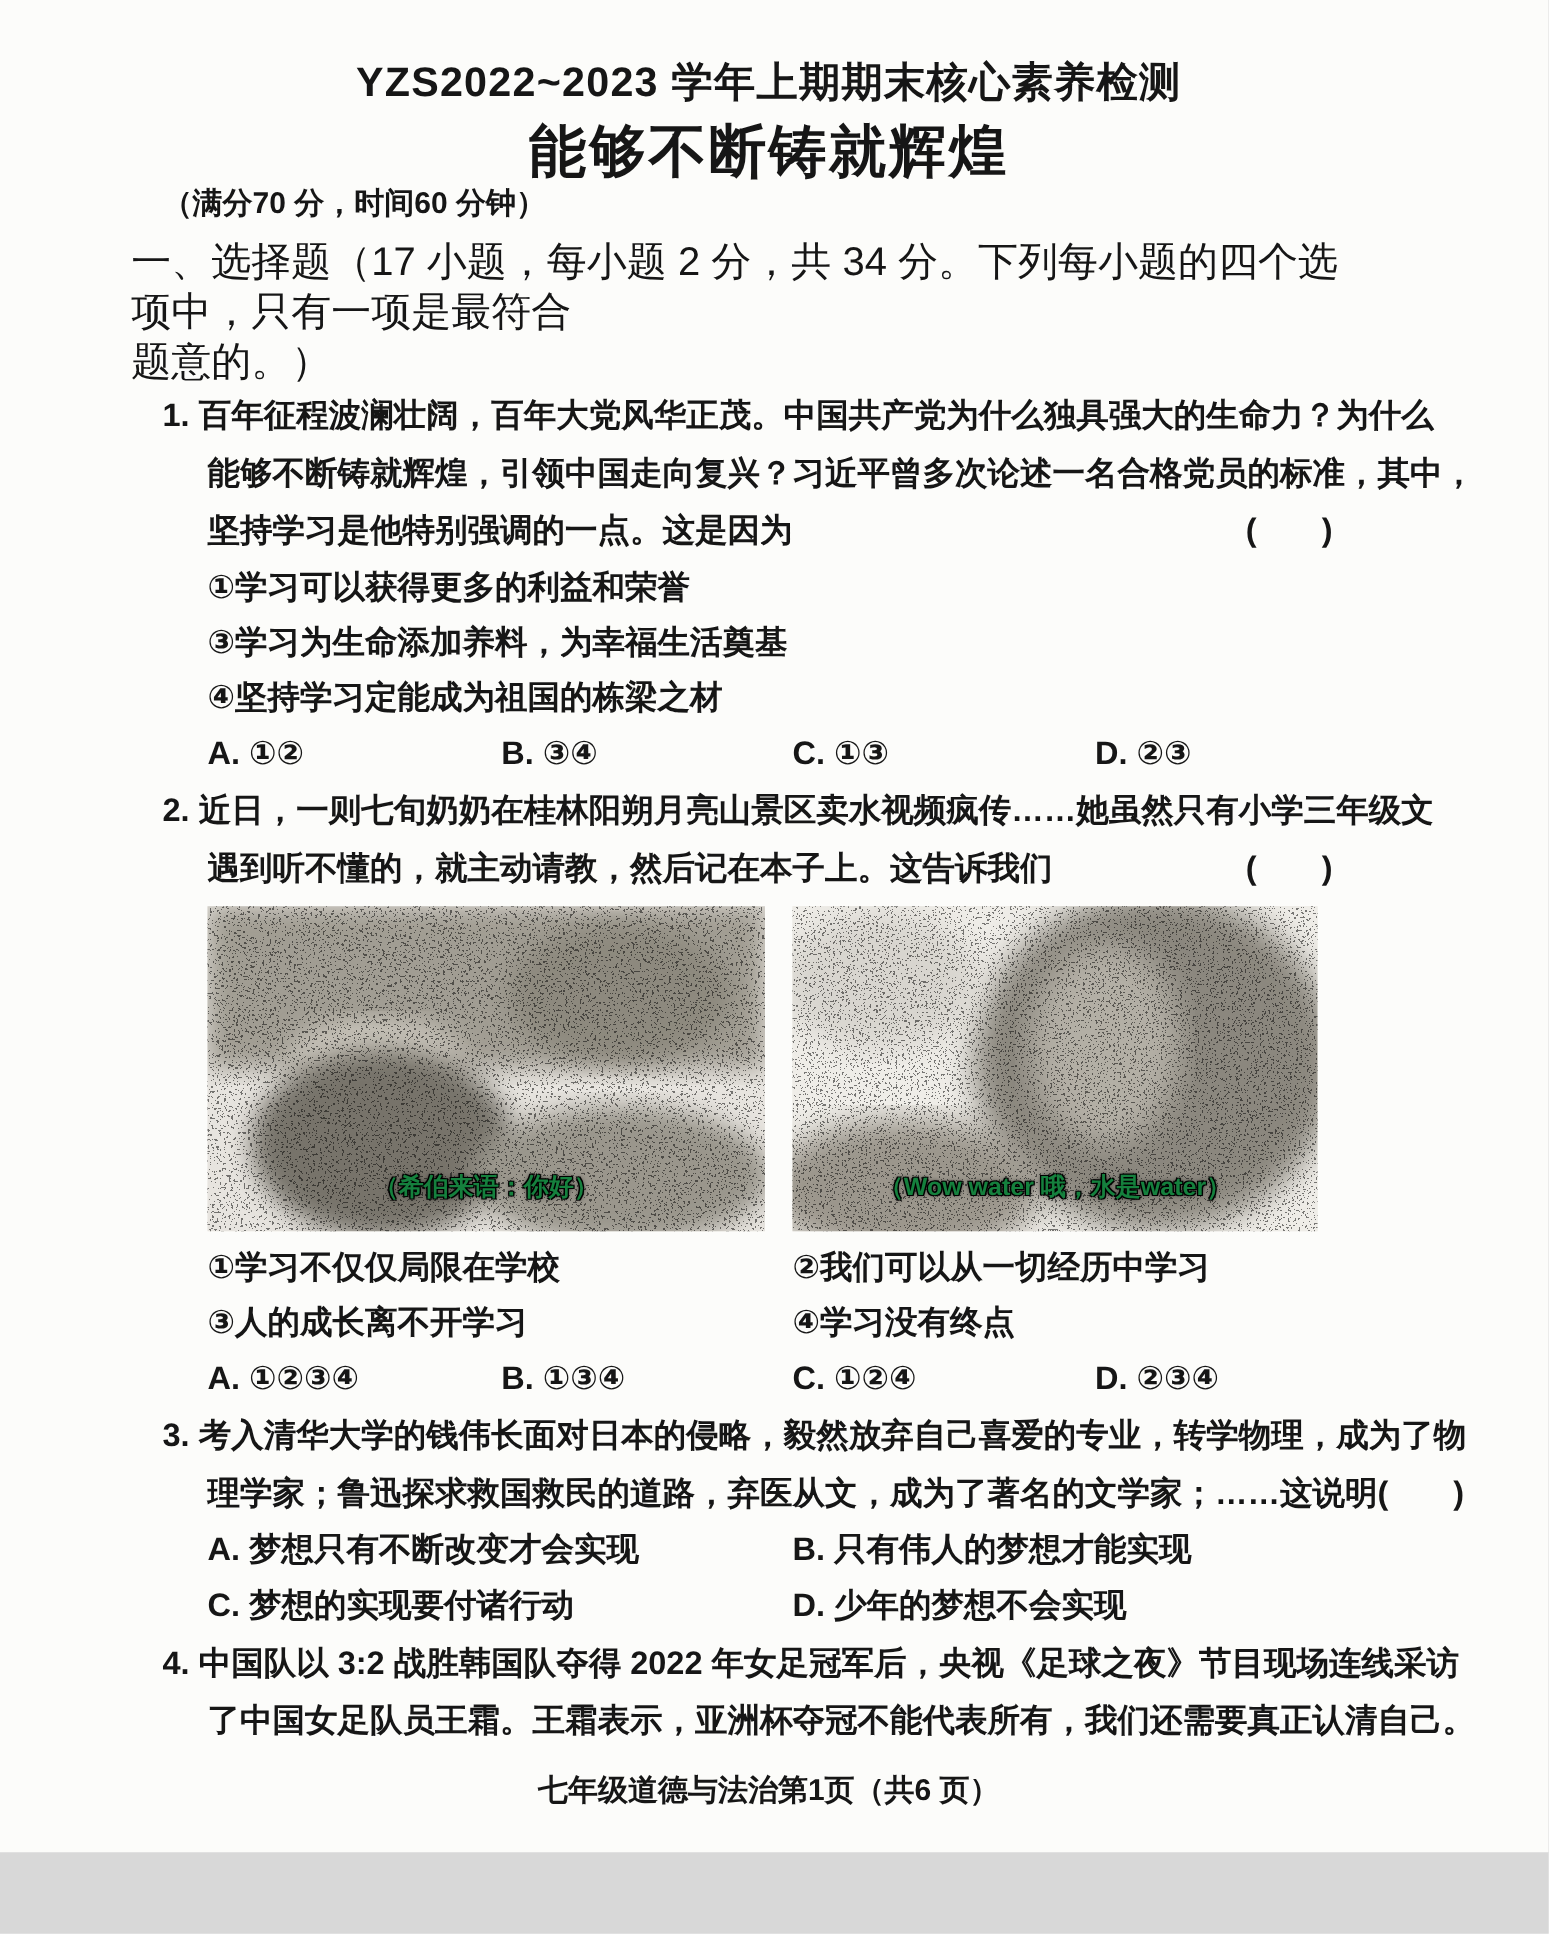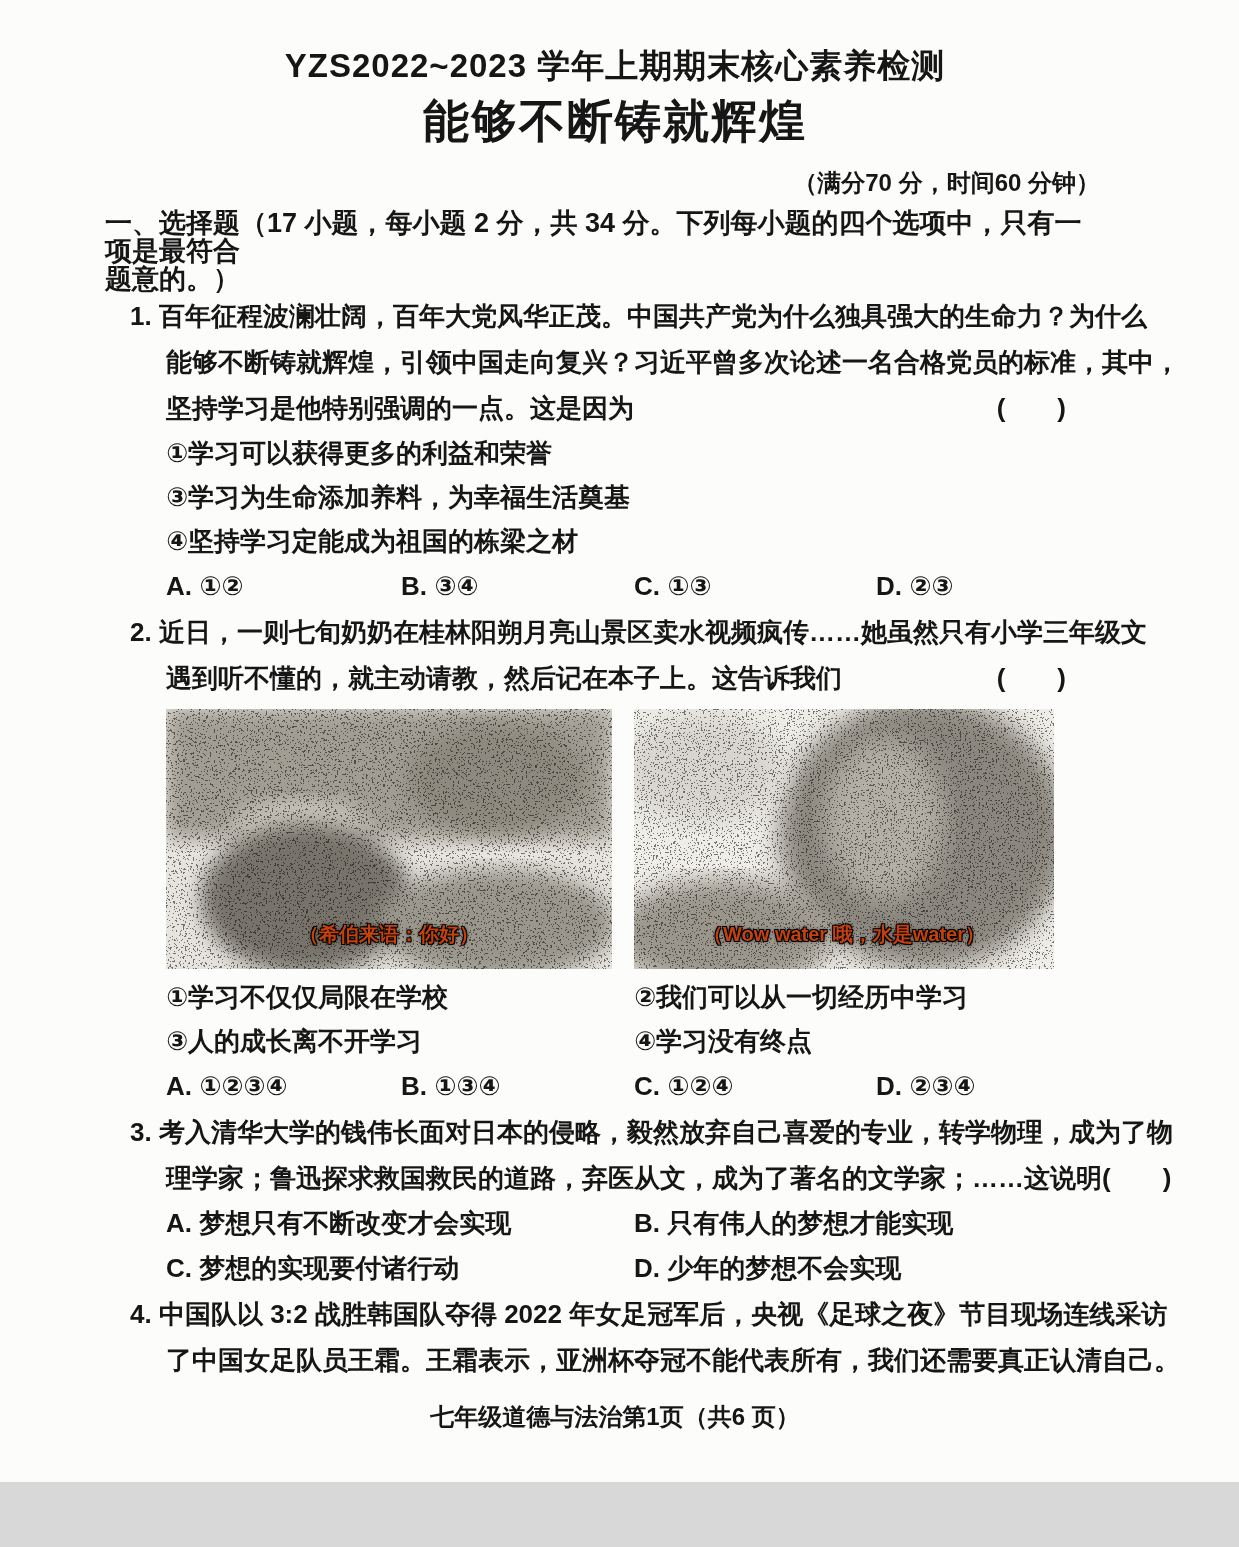--- a/index.html
+++ b/index.html
@@ -17,27 +17,27 @@
 
   .header-session {
     text-align:center; font-size:33px; font-weight:700;
     letter-spacing:1px; line-height:40px;
   }
   .paper-title {
     text-align:center; font-size:46px; font-weight:700;
     margin-top:8px; line-height:55px; letter-spacing:2px;
   }
   .exam-meta {
-    text-align:right; font-size:24px; font-weight:600;
-    margin-top:20px; line-height:28px;
+    text-align:left; font-size:24px; font-weight:600;
+    line-height:28px;
   }
 
   .section-heading {
     margin:12px 0 0 -25px;
-    font-size:27px; font-weight:700; line-height:28px;
+    font-size:32px; font-weight:400; line-height:40px;
   }
 
   .q { font-size:26px; font-weight:600; line-height:46px; }
   .q-line { white-space:nowrap; }
   .q-line.cont { padding-left:36px; }
   .q-line.flex { display:flex; justify-content:space-between; padding-left:36px;text-align:right; }
   .bracket { white-space:pre; margin-right:34px; }
 
   .q-items { line-height:44px; }
   .q-items .q-line { padding-left:36px; }
@@ -52,21 +52,21 @@
   }
   .grid2.roomy { line-height:45px; }
 
   .figures { display:flex; gap:22px; padding-left:36px; margin:8px 0 6px; }
   .figure { position:relative; background:#e9e7e2; }
   .figure.left  { width:446px; height:260px; }
   .figure.right { width:420px; height:260px; }
   .figure svg { display:block; width:100%; height:100%; }
   .caption {
     position:absolute; left:0; right:0; bottom:12px;
-    text-align:center; color:#c2410c; font-size:20px; font-weight:700;
+    text-align:center; color:#15803d; font-size:20px; font-weight:700;
     text-shadow:-1px -1px 0 #000, 1px -1px 0 #000, -1px 1px 0 #000, 1px 1px 0 #000, 0 0 4px #000;
   }
 
   .page-footer {
     text-align:center; font-size:24px; font-weight:600;
     margin-top:20px; line-height:28px;
   }
 </style>
 </head>
 <body>

